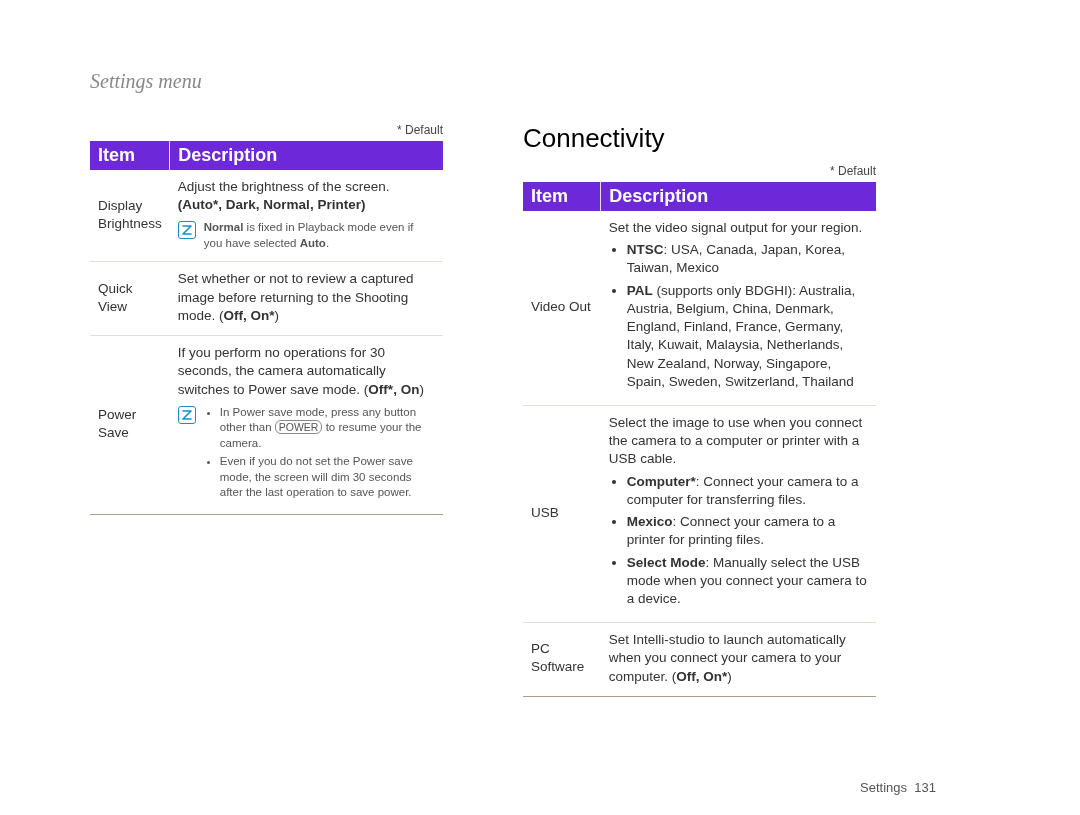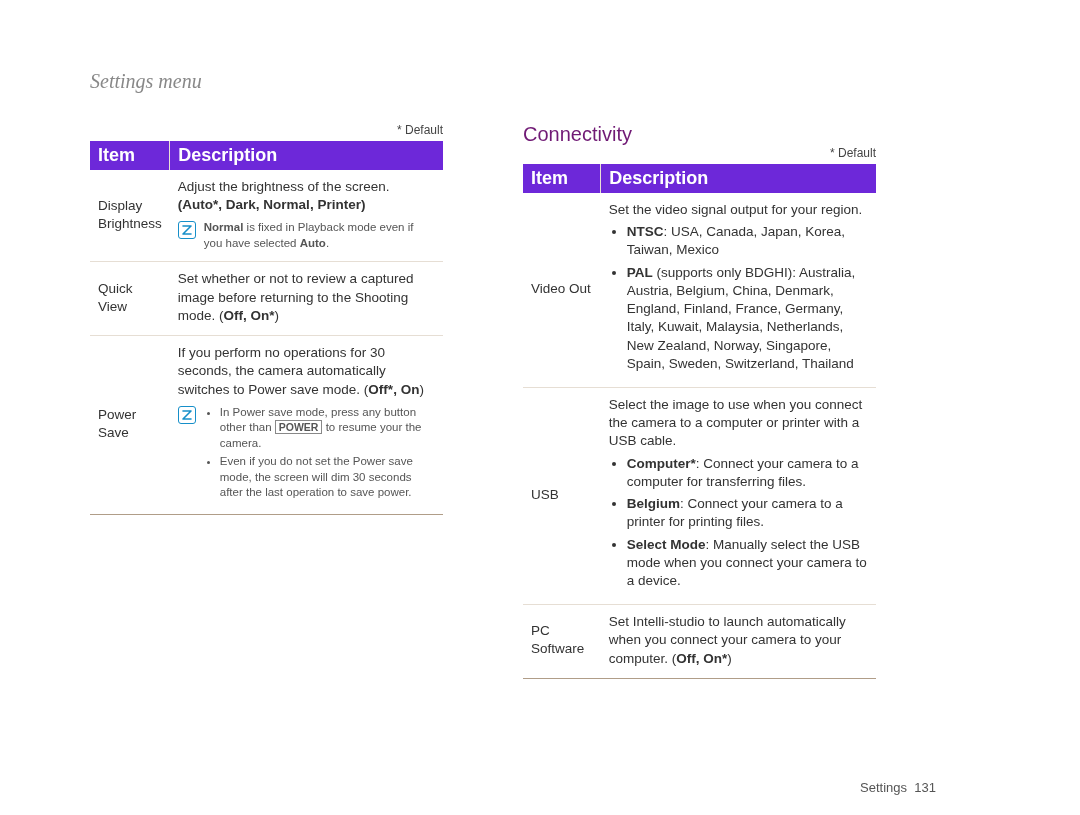--- a/index.html
+++ b/index.html
@@ -33,24 +33,24 @@
     flex: 1;
     min-width: 0;
   }
   .default-note {
     text-align: right;
     font-size: 12px;
     color: #444;
     margin-bottom: 4px;
   }
   .section-heading {
-    color: #701a75;
-    font-size: 20px;
+    color: #000000;
+    font-size: 26px;
     font-weight: 400;
-    margin: 0 0 0 0;
+    margin: 0 0 10px 0;
   }
   table.settings {
     width: 100%;
     border-collapse: collapse;
   }
   table.settings thead th {
     text-align: left;
     font-weight: 700;
     color: #ffffff;
     background: #6d28d9;
@@ -115,22 +115,22 @@
   }
   .note-box ul {
     margin: 0;
     padding-left: 16px;
   }
   .note-box ul li { margin-bottom: 3px; }
   .kbd {
     border: 1px solid #888;
     padding: 0 3px;
     font-size: 10.5px;
-    border-radius: 0;
-    font-weight: bold;
+    border-radius: 6px;
+    font-weight: normal;
   }
   .footer {
     position: absolute;
     bottom: 20px;
     left: 0;
     width: 100%;
     text-align: right;
     font-size: 13px;
     color: #555;
   }
@@ -234,21 +234,21 @@
 
           <tr>
             <td>USB</td>
             <td>
               <span>Select the image to use when you connect the camera to a computer or printer with a USB cable.</span>
               <ul class="bullets">
                 <li>
                   <span class="bold opt-default">Computer</span><span>: Connect your camera to a computer for transferring files.</span>
                 </li>
                 <li>
-                  <span class="bold">Belgium</span><span>: Connect your camera to a printer for printing files.</span>
+                  <span class="bold">Mexico</span><span>: Connect your camera to a printer for printing files.</span>
                 </li>
                 <li>
                   <span class="bold">Select Mode</span><span>: Manually select the USB mode when you connect your camera to a device.</span>
                 </li>
               </ul>
             </td>
           </tr>
 
           <tr>
             <td>PC Software</td>

